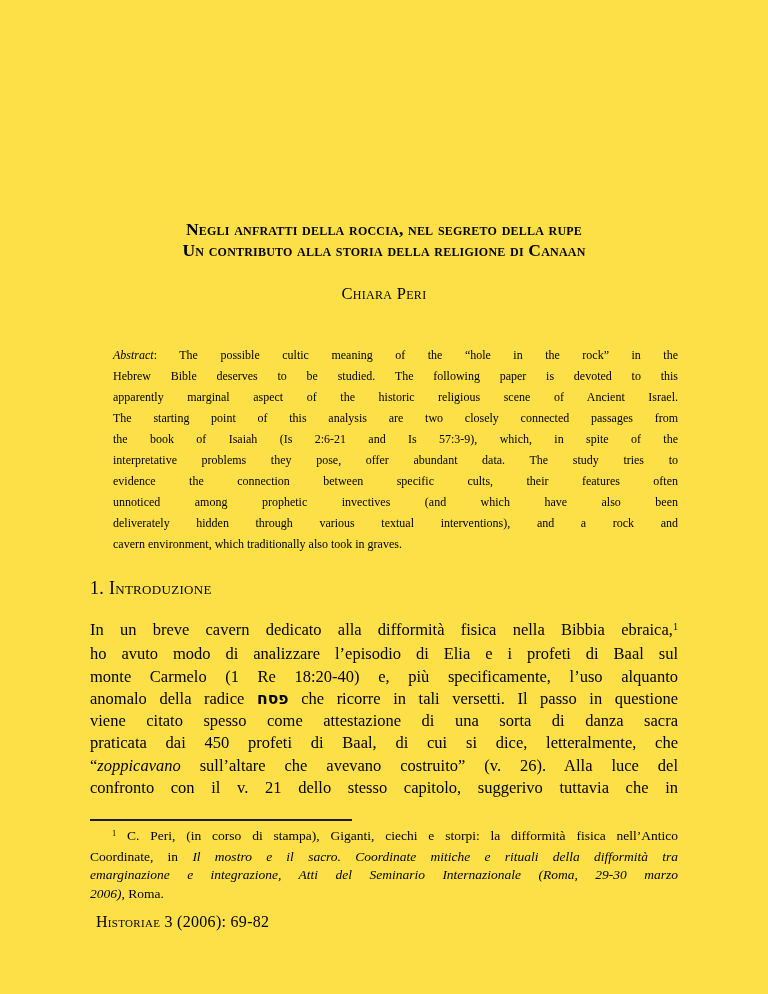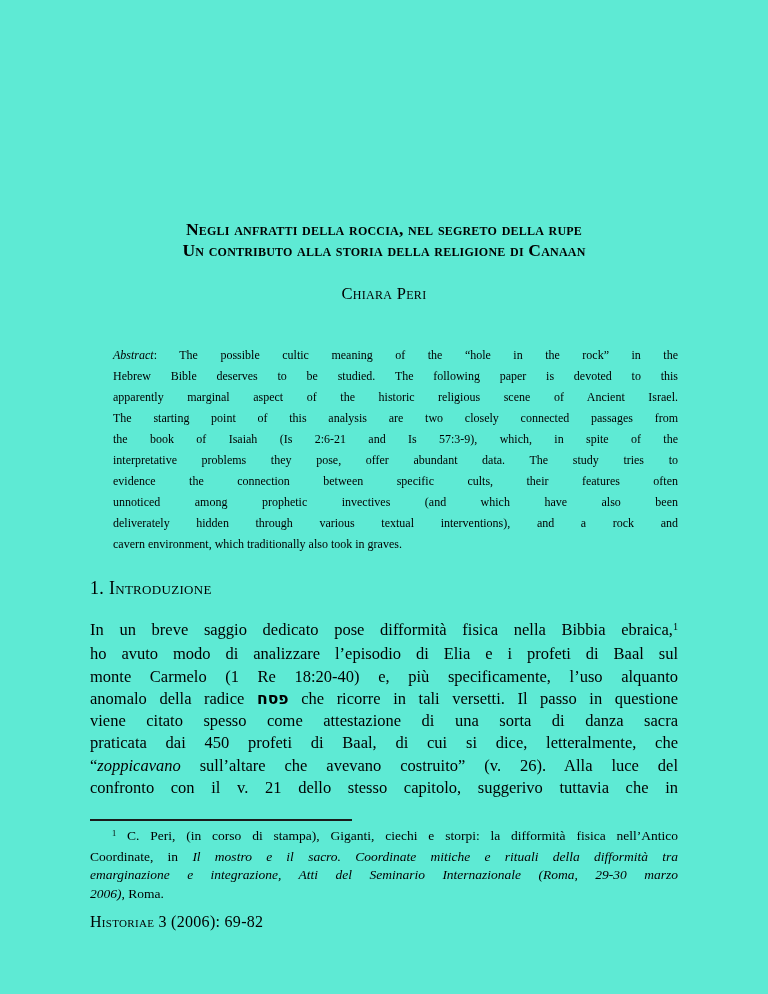--- a/index.html
+++ b/index.html
@@ -6,21 +6,21 @@
   html, body { background: #ffffff; }
   body {
     width: 768px; height: 994px;
     font-family: "Liberation Serif", "DejaVu Serif", serif;
     color: #000;
     -webkit-font-smoothing: antialiased;
   }
   .page {
     position: relative;
     width: 768px; height: 994px;
-    background: #5eead4;
+    background: #fde047;
     overflow: hidden;
   }
   .block { position: absolute; }
 
   .title {
     left: 90px; top: 219px; width: 588px;
     text-align: center;
     font-weight: bold;
     font-variant: small-caps;
     font-size: 17.5px;
@@ -60,21 +60,21 @@
     width: 262px; height: 2px;
     background: #1b1b1b;
   }
   .footnote {
     left: 90px; top: 827px; width: 588px;
     font-size: 13.5px;
   }
   .footnote .line { line-height: 18.6px; }
 
   .footer {
-    left: 90px; top: 912px; width: 588px;
+    left: 96px; top: 912px; width: 588px;
     font-variant: small-caps;
     font-size: 16px;
     line-height: 20px;
     letter-spacing: 0.3px;
   }
 
   .line { text-align: justify; text-align-last: justify; }
   .line.noj { text-align: left; text-align-last: auto; }
   .line.indent { text-indent: 22px; }
 
@@ -103,21 +103,21 @@
       <div class="line"><span>interpretative problems they pose, offer abundant data. The study tries to</span></div>
       <div class="line"><span>evidence the connection between specific cults, their features often</span></div>
       <div class="line"><span>unnoticed among prophetic invectives (and which have also been</span></div>
       <div class="line"><span>deliverately hidden through various textual interventions), and a rock and</span></div>
       <div class="line noj"><span>cavern environment, which traditionally also took in graves.</span></div>
     </section>
 
   <h2 class="block heading">1. Introduzione</h2>
 
   <section class="block bodytext">
-      <div class="line"><span>In un breve saggio dedicato pose difformità fisica nella Bibbia ebraica,</span><span class="sup">1</span></div>
+      <div class="line"><span>In un breve cavern dedicato alla difformità fisica nella Bibbia ebraica,</span><span class="sup">1</span></div>
       <div class="line"><span>ho avuto modo di analizzare l’episodio di Elia e i profeti di Baal sul</span></div>
       <div class="line"><span>monte Carmelo (1 Re 18:20-40) e, più specificamente, l’uso alquanto</span></div>
       <div class="line"><span>anomalo della radice </span><span class="heb">פסח</span><span> che ricorre in tali versetti. Il passo in questione</span></div>
       <div class="line"><span>viene citato spesso come attestazione di una sorta di danza sacra</span></div>
       <div class="line"><span>praticata dai 450 profeti di Baal, di cui si dice, letteralmente, che</span></div>
       <div class="line"><span>“</span><span class="italic">zoppicavano</span><span> sull’altare che avevano costruito” (v. 26). Alla luce del</span></div>
       <div class="line"><span>confronto con il v. 21 dello stesso capitolo, suggerivo tuttavia che in</span></div>
     </section>
 
   <div class="block fnrule"></div>

